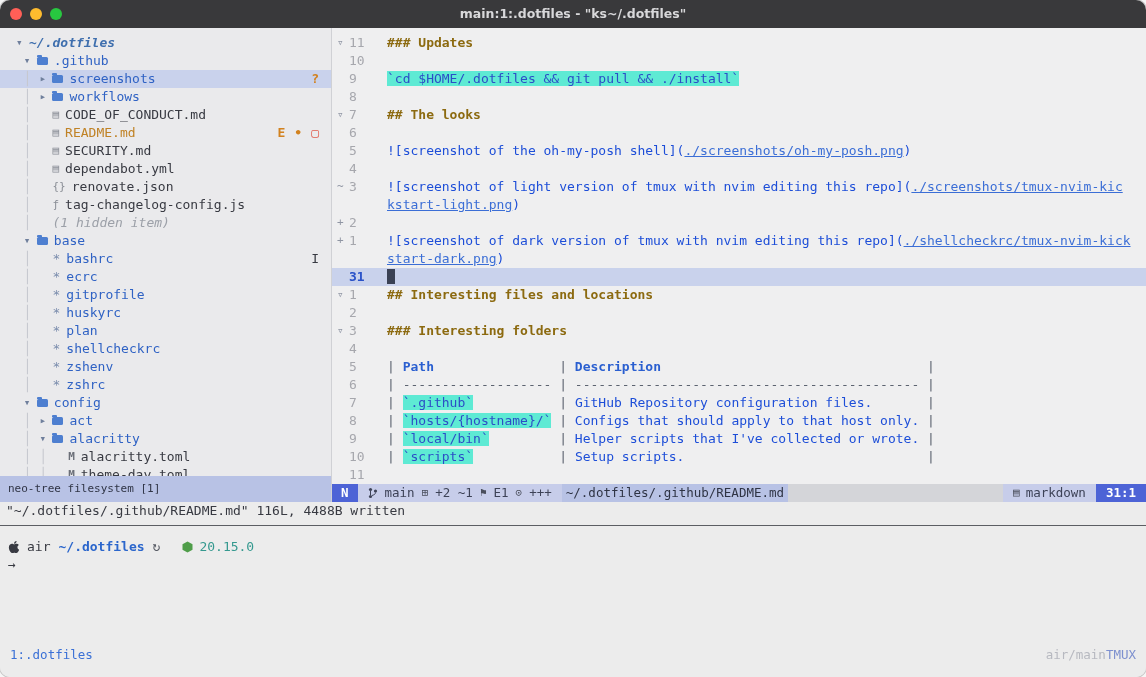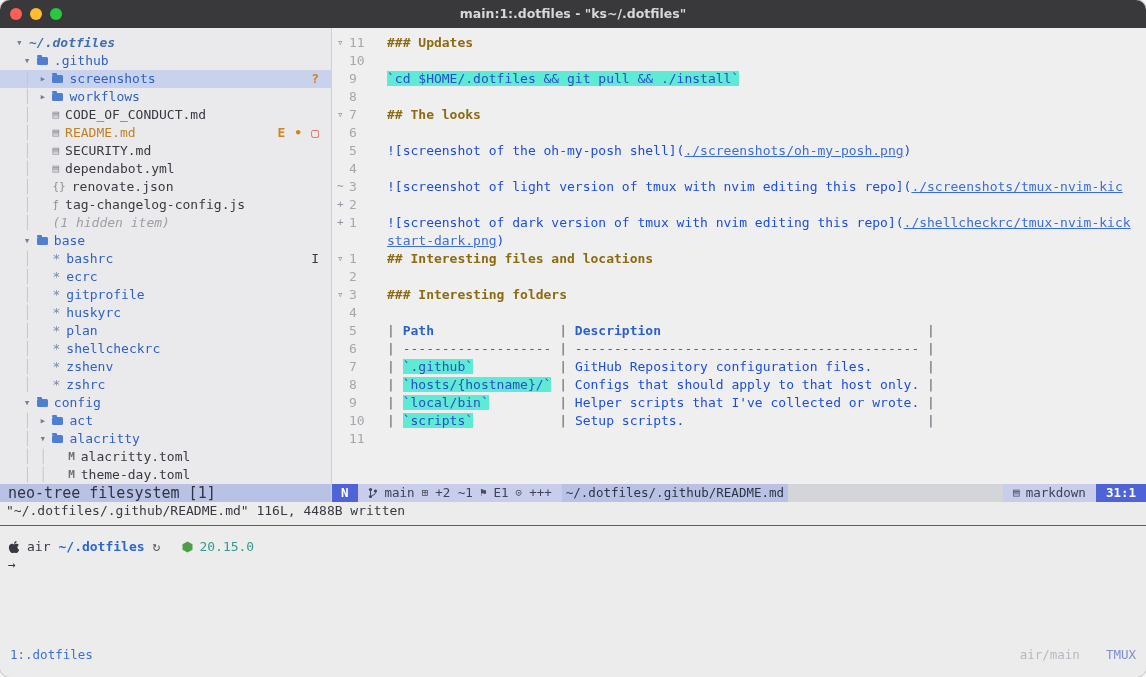--- a/index.html
+++ b/index.html
@@ -29,21 +29,21 @@
 .slabel{flex:none}
 .c-root{color:#3f6fae;font-weight:bold;font-style:italic}
 .c-blue{color:#2f62c4}
 .c-fg{color:#383a42}
 .c-orange{color:#c08225}
 .c-dim{color:#9ca0a8;font-style:italic}
 .badges{margin-left:auto;display:flex;gap:9px}
 .b-orange{color:#d2821f;font-weight:bold}
 .b-red{color:#e05b4b}
 .b-dark{color:#383a42}
-.ntstatus{flex:none;height:18px;background:#b8c2e5;color:#2f3445;padding-left:8px;display:flex;align-items:center;font-size:15px}
+.ntstatus{flex:none;height:26px;background:#b8c2e5;color:#2f3445;padding-left:8px;display:flex;align-items:center;font-size:11px}
 
 .editor{flex:1;display:flex;flex-direction:column;background:#efeff0;min-width:0}
 .elines{flex:1;overflow:hidden;padding-top:6px}
 .eline{display:flex;height:18px;white-space:pre}
 .fold{flex:none;width:17px;padding-left:5px;color:#8f95a3;font-size:11px}
 .lnum{flex:none;width:26px;text-align:left;color:#a6a7ad;margin-right:12px}
 .ltext{flex:1;white-space:pre;overflow:hidden}
 .eline.cur{background:#c9d2ec}
 .eline.cur .lnum{color:#2a52c8;font-weight:bold}
 .caret{display:inline-block;width:8px;height:15px;background:#3a4154;vertical-align:-3px}
@@ -72,21 +72,21 @@
 .pline{height:18px;display:flex;align-items:center;white-space:pre}
 .p-apple{margin-right:7px;display:flex;align-items:center}
 .p-host{color:#383a42;margin-right:8px}
 .p-path{color:#2b66cc;font-weight:bold;margin-right:8px}
 .p-sync{color:#565a63;margin-right:22px}
 .p-hex{display:flex;align-items:center;margin-right:6px}
 .p-node{color:#35998f}
 .p-arrow{color:#383a42}
 .tmuxbar{margin-top:auto;display:flex;align-items:center;padding:0 10px 13px;font-size:12.5px}
 .tmux-left{color:#3a70d6}
-.tmux-right{margin-left:auto;display:flex;gap:26px}
+.tmux-right{margin-left:auto;display:flex;}
 .tmux-session{color:#b7b9c0}
 .tmux-label{color:#7d90cf}
 </style>
 </head>
 <body>
 
 <div class="window">
 
   <div class="titlebar">
     <div class="lights">
@@ -134,23 +134,25 @@
       <div class="elines">
           <div class="eline"><span class="fold">▿</span><span class="lnum">11</span><span class="ltext"><span class="s-h">### Updates</span></span></div>
           <div class="eline"><span class="fold"> </span><span class="lnum">10</span><span class="ltext"></span></div>
           <div class="eline"><span class="fold"> </span><span class="lnum">9</span><span class="ltext"><span class="s-code">`cd $HOME/.dotfiles &amp;&amp; git pull &amp;&amp; ./install`</span></span></div>
           <div class="eline"><span class="fold"> </span><span class="lnum">8</span><span class="ltext"></span></div>
           <div class="eline"><span class="fold">▿</span><span class="lnum">7</span><span class="ltext"><span class="s-h">## The looks</span></span></div>
           <div class="eline"><span class="fold"> </span><span class="lnum">6</span><span class="ltext"></span></div>
           <div class="eline"><span class="fold"> </span><span class="lnum">5</span><span class="ltext"><span class="s-t">![screenshot of the oh-my-posh shell](</span><span class="s-link">./screenshots/oh-my-posh.png</span><span class="s-t">)</span></span></div>
           <div class="eline"><span class="fold"> </span><span class="lnum">4</span><span class="ltext"></span></div>
           <div class="eline"><span class="fold">~</span><span class="lnum">3</span><span class="ltext"><span class="s-t">![screenshot of light version of tmux with nvim editing this repo](</span><span class="s-link">./screenshots/tmux-nvim-kic</span></span></div>
+          <div class="eline"><span class="fold"> </span><span class="lnum"></span><span class="ltext"><span class="s-link">kstart-light.png</span><span class="s-t">)</span></span></div>
           <div class="eline"><span class="fold">+</span><span class="lnum">2</span><span class="ltext"></span></div>
           <div class="eline"><span class="fold">+</span><span class="lnum">1</span><span class="ltext"><span class="s-t">![screenshot of dark version of tmux with nvim editing this repo](</span><span class="s-link">./shellcheckrc/tmux-nvim-kick</span></span></div>
           <div class="eline"><span class="fold"> </span><span class="lnum"></span><span class="ltext"><span class="s-link">start-dark.png</span><span class="s-t">)</span></span></div>
+          <div class="eline cur"><span class="fold"> </span><span class="lnum">31</span><span class="ltext"><span class="caret"></span></span></div>
           <div class="eline"><span class="fold">▿</span><span class="lnum">1</span><span class="ltext"><span class="s-h">## Interesting files and locations</span></span></div>
           <div class="eline"><span class="fold"> </span><span class="lnum">2</span><span class="ltext"></span></div>
           <div class="eline"><span class="fold">▿</span><span class="lnum">3</span><span class="ltext"><span class="s-h">### Interesting folders</span></span></div>
           <div class="eline"><span class="fold"> </span><span class="lnum">4</span><span class="ltext"></span></div>
           <div class="eline"><span class="fold"> </span><span class="lnum">5</span><span class="ltext"><span class="s-p">| </span><span class="s-th">Path</span><span class="s-t">               </span><span class="s-p"> | </span><span class="s-th">Description</span><span class="s-t">                                 </span><span class="s-p"> |</span></span></div>
           <div class="eline"><span class="fold"> </span><span class="lnum">6</span><span class="ltext"><span class="s-p">| </span><span class="s-p">-------------------</span><span class="s-p"> | </span><span class="s-p">--------------------------------------------</span><span class="s-p"> |</span></span></div>
           <div class="eline"><span class="fold"> </span><span class="lnum">7</span><span class="ltext"><span class="s-p">| </span><span class="s-code">`.github`</span><span class="s-t">          </span><span class="s-p"> | </span><span class="s-t">GitHub Repository configuration files.      </span><span class="s-p"> |</span></span></div>
           <div class="eline"><span class="fold"> </span><span class="lnum">8</span><span class="ltext"><span class="s-p">| </span><span class="s-code">`hosts/{hostname}/`</span><span class="s-p"> | </span><span class="s-t">Configs that should apply to that host only.</span><span class="s-p"> |</span></span></div>
           <div class="eline"><span class="fold"> </span><span class="lnum">9</span><span class="ltext"><span class="s-p">| </span><span class="s-code">`local/bin`</span><span class="s-t">        </span><span class="s-p"> | </span><span class="s-t">Helper scripts that I've collected or wrote.</span><span class="s-p"> |</span></span></div>
           <div class="eline"><span class="fold"> </span><span class="lnum">10</span><span class="ltext"><span class="s-p">| </span><span class="s-code">`scripts`</span><span class="s-t">          </span><span class="s-p"> | </span><span class="s-t">Setup scripts.                              </span><span class="s-p"> |</span></span></div>

